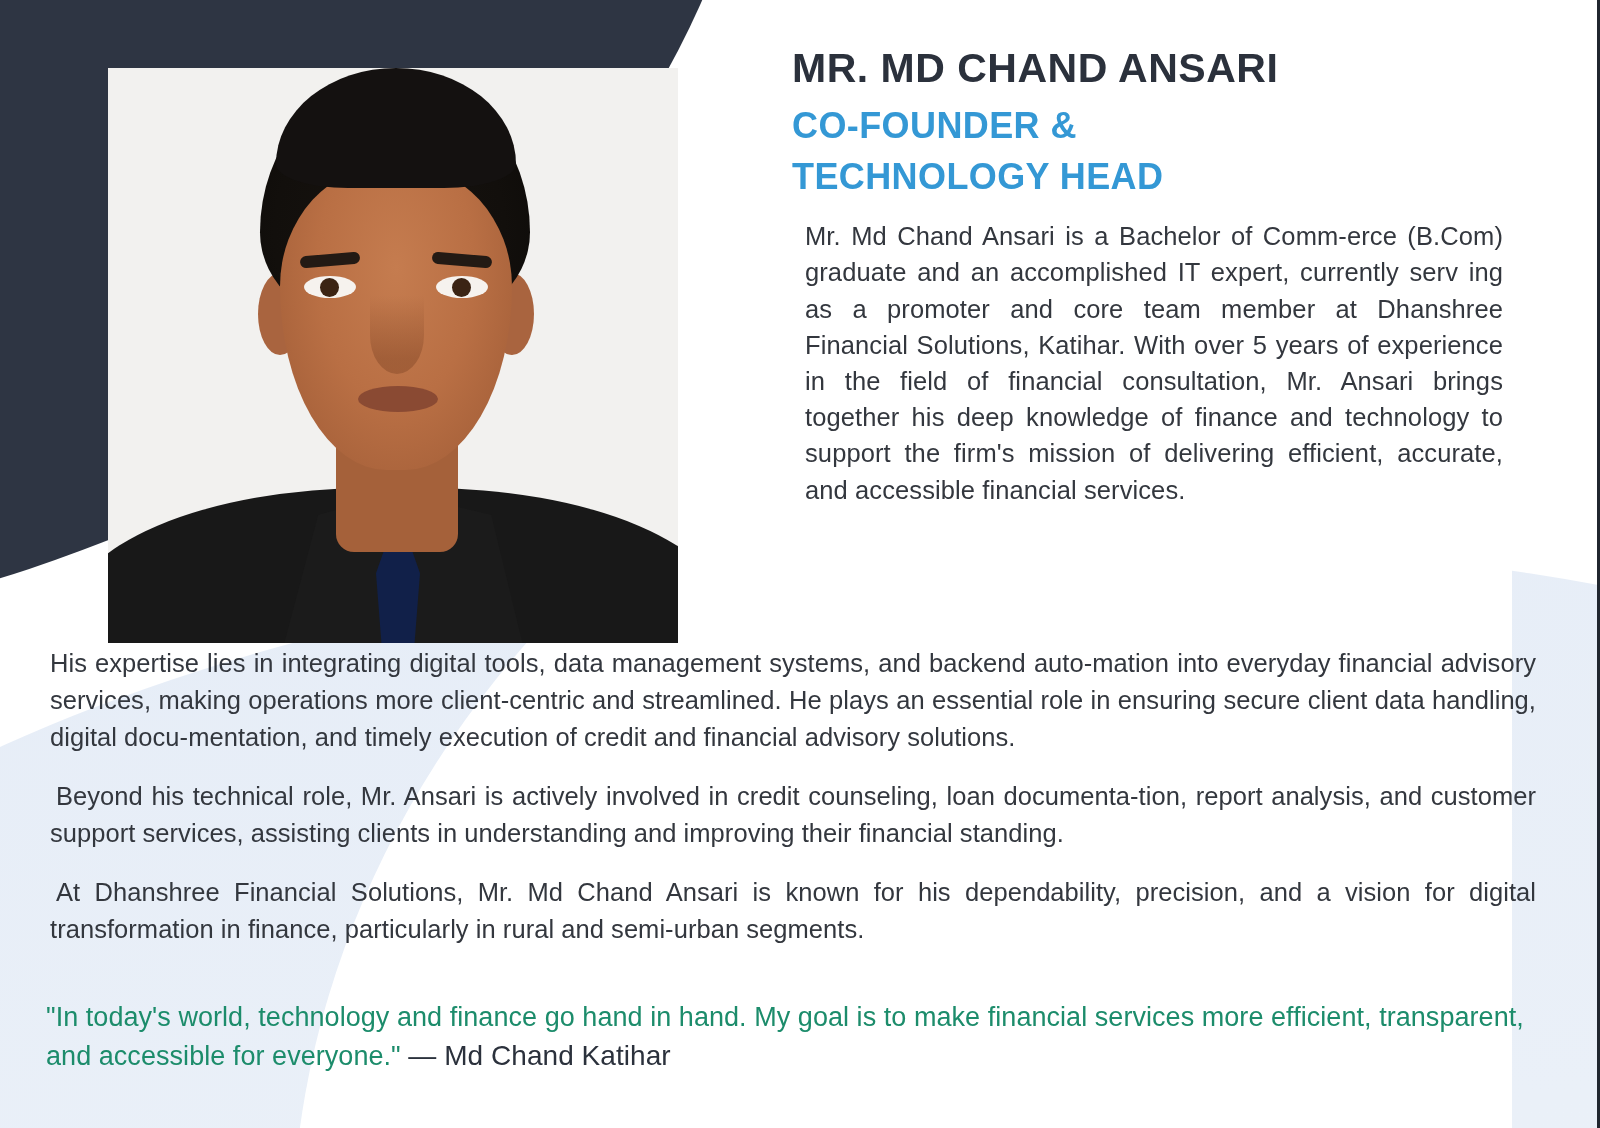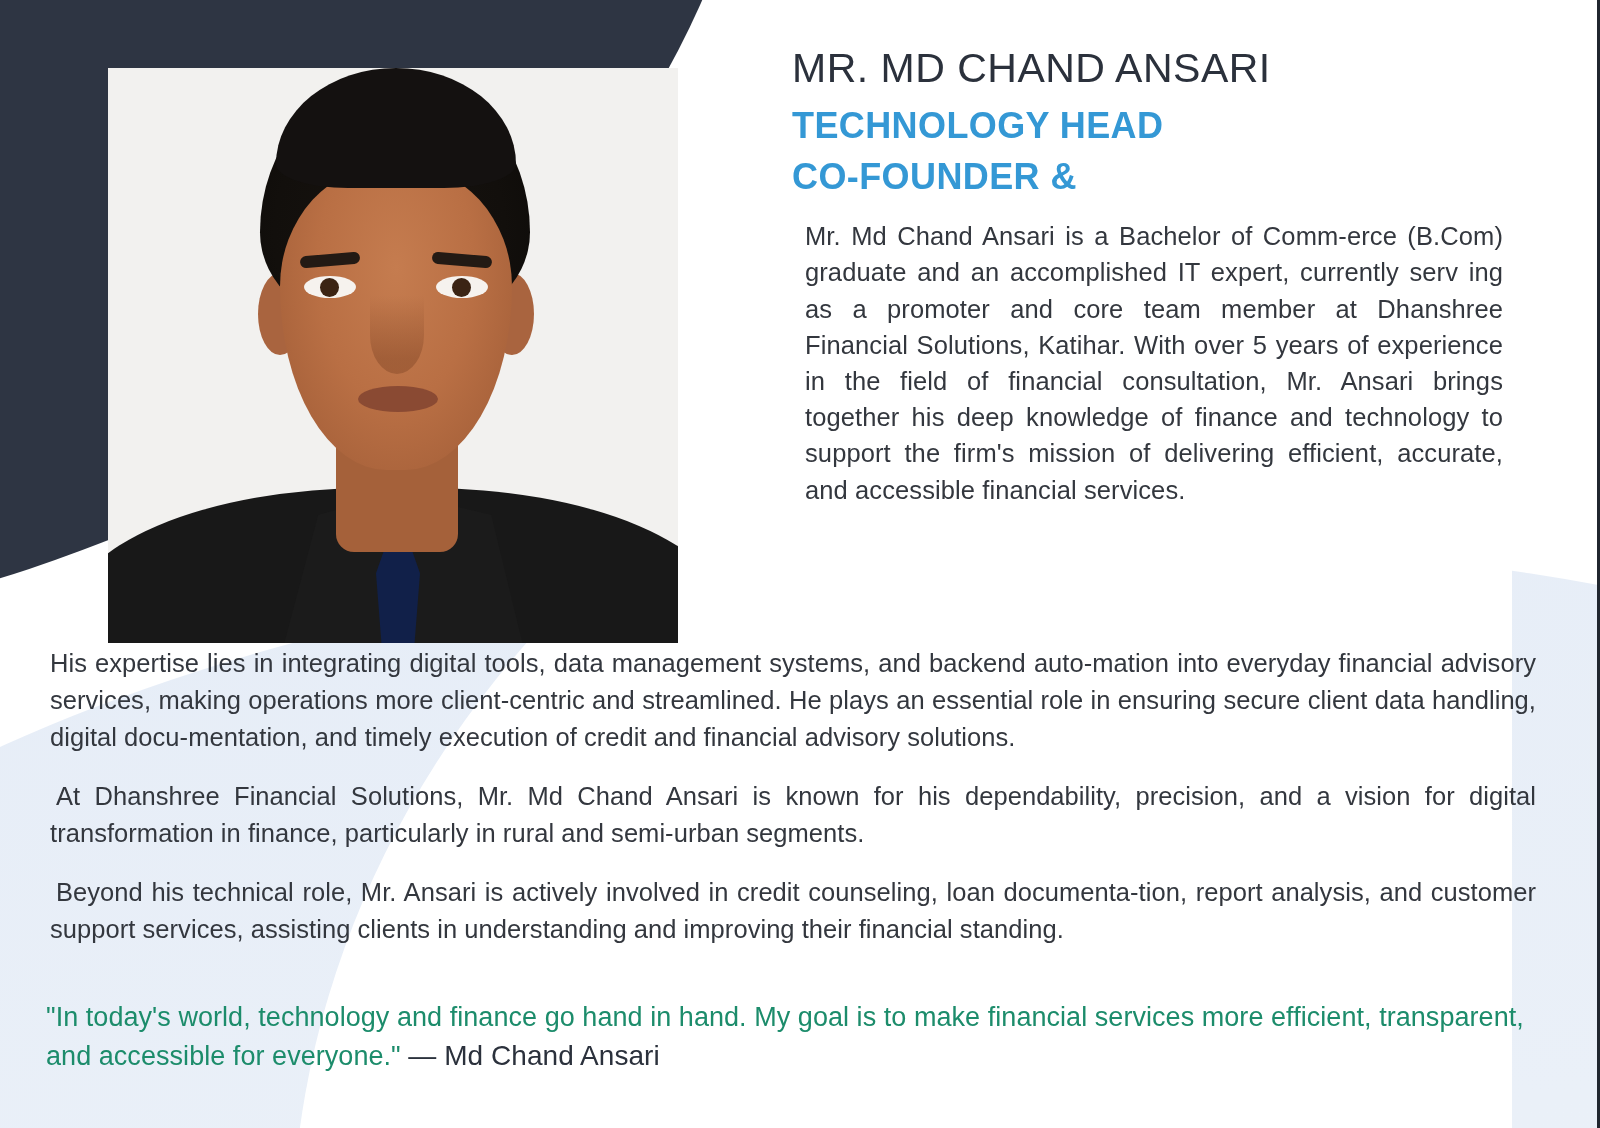--- a/index.html
+++ b/index.html
@@ -199,21 +199,21 @@
 
   
   .right-col {
     position: absolute;
     left: 792px;
     top: 46px;
     width: 724px;
   }
   .name-title {
     font-size: 41px;
-    font-weight: 400;
+    font-weight: 700;
     letter-spacing: .5px;
     color: #2b313c;
     margin: 0 0 8px 0;
     line-height: 1.12;
   }
   .role-title {
     font-size: 36px;
     font-weight: 700;
     color: #3498d5;
     letter-spacing: .4px;
@@ -289,30 +289,30 @@
       <div class="ph-eye-l"></div>
       <div class="ph-eye-r"></div>
       <div class="ph-nose"></div>
       <div class="ph-mouth"></div>
     </div>
   </div>
 
   <div class="right-col">
     <h1 class="name-title">MR. MD CHAND ANSARI</h1>
     <div class="role-title">
+      <div>CO-FOUNDER &amp;</div>
       <div>TECHNOLOGY HEAD</div>
-      <div>CO-FOUNDER &amp;</div>
     </div>
     <p class="bio">Mr. Md Chand Ansari is a Bachelor of Comm-erce (B.Com) graduate and an accomplished IT expert, currently serv ing as a promoter and core team member at Dhanshree Financial Solutions, Katihar. With over 5 years of experience in the field of financial consultation, Mr. Ansari brings together his deep knowledge of finance and technology to support the firm's mission of delivering efficient, accurate, and accessible financial services.</p>
   </div>
 
   <div class="lower">
     <p class="para">His expertise lies in integrating digital tools, data management systems, and backend auto-mation into everyday financial advisory services, making operations more client-centric and streamlined. He plays an essential role in ensuring secure client data handling, digital docu-mentation, and timely execution of credit and financial advisory solutions.</p>
+    <p class="para indent">Beyond his technical role, Mr. Ansari is actively involved in credit counseling, loan documenta-tion, report analysis, and customer support services, assisting clients in understanding and improving their financial standing.</p>
     <p class="para indent">At Dhanshree Financial Solutions, Mr. Md Chand Ansari is known for his dependability, precision, and a vision for digital transformation in finance, particularly in rural and semi-urban segments.</p>
-    <p class="para indent">Beyond his technical role, Mr. Ansari is actively involved in credit counseling, loan documenta-tion, report analysis, and customer support services, assisting clients in understanding and improving their financial standing.</p>
   </div>
 
   <div class="quote-block">
     <span class="quote-text">"In today's world, technology and finance go hand in hand. My goal is to make financial services more efficient, transparent, and accessible for everyone."</span>
-    <span class="quote-attrib">— Md Chand Ansari</span>
+    <span class="quote-attrib">— Md Chand Katihar</span>
   </div>
 
 </div>
 
 </body></html>

